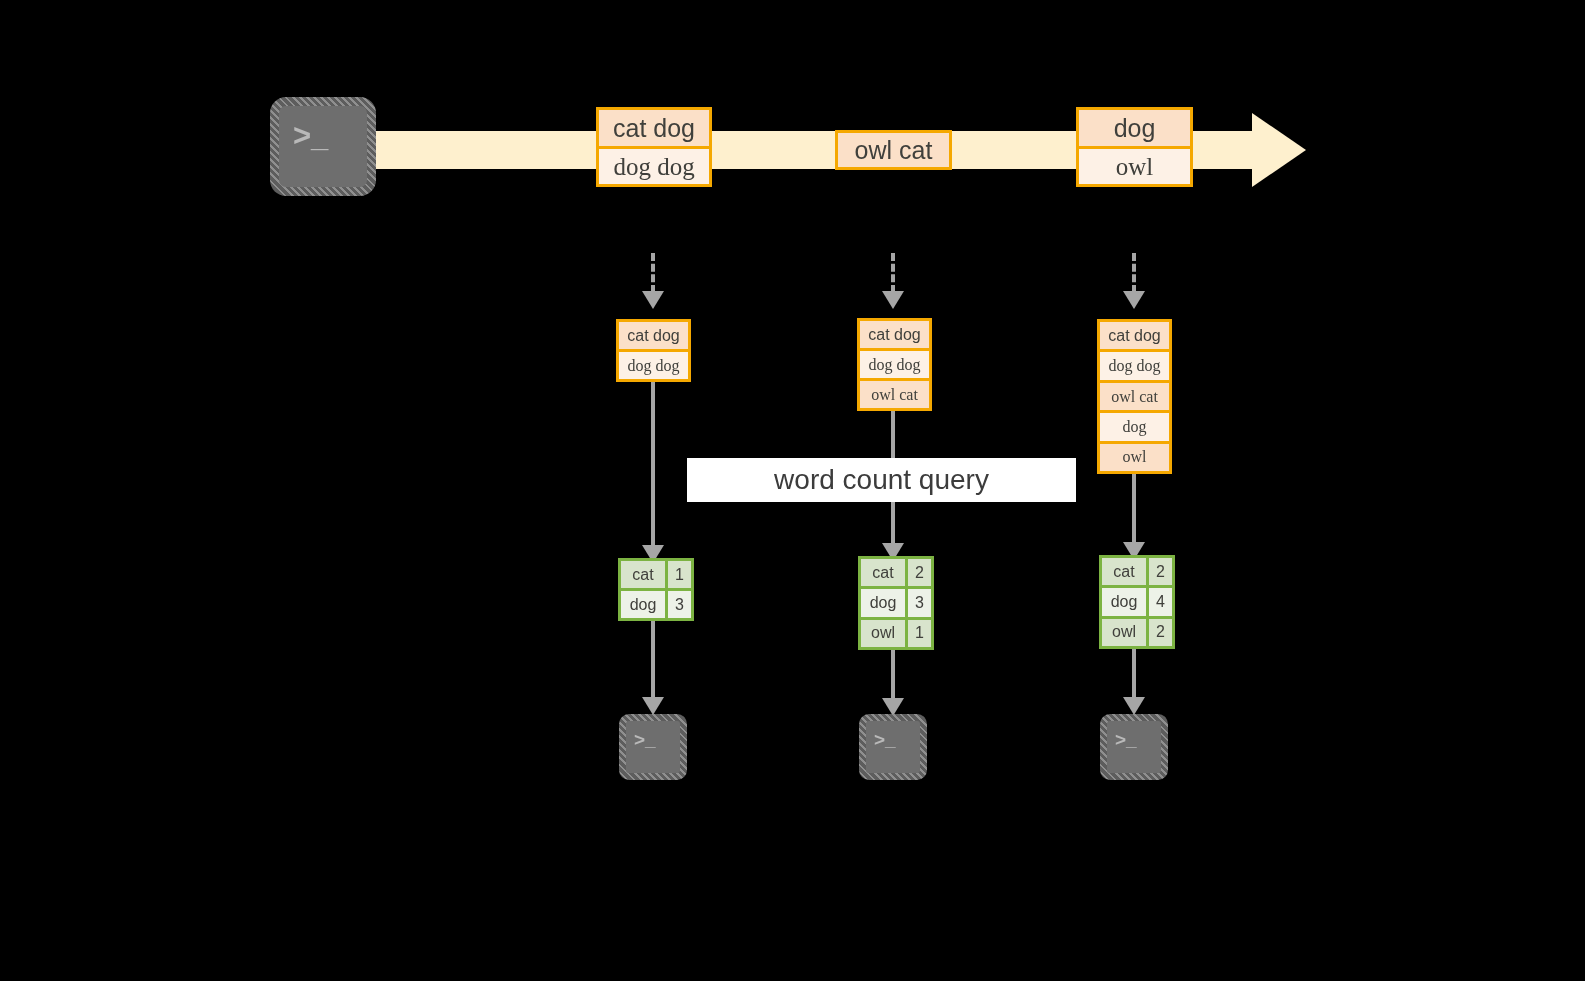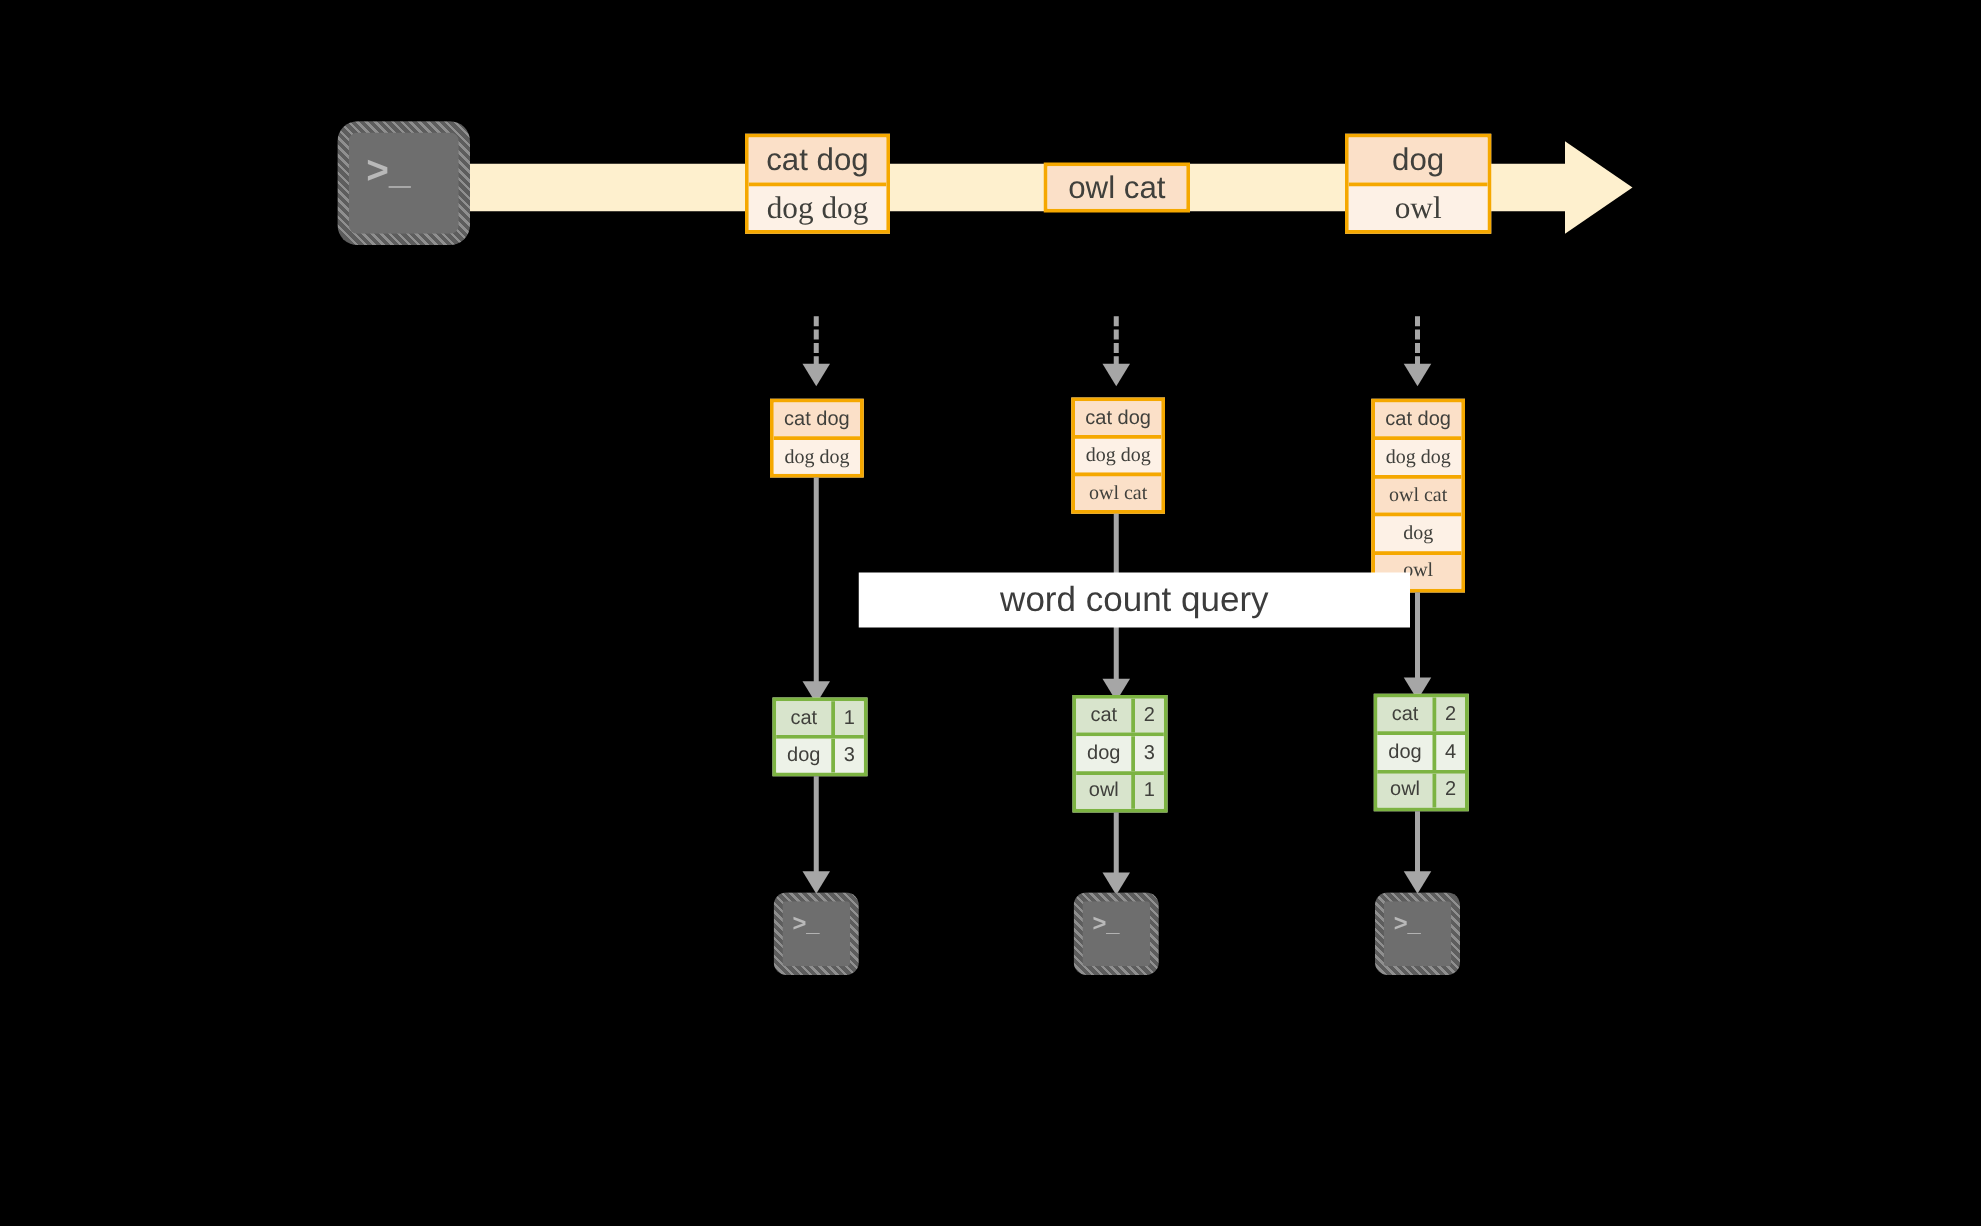--- a/index.html
+++ b/index.html
@@ -148,21 +148,21 @@
     width: 0; height: 0;
     border-left: 11px solid transparent;
     border-right: 11px solid transparent;
     border-top: 18px solid #a6a6a6;
   }
 
   
   .query-label {
     position: absolute;
     left: 687px; top: 458px;
-    width: 441px; height: 44px;
+    width: 389px; height: 44px;
     background: #ffffff;
     display: flex;
     align-items: center;
     justify-content: center;
     color: #3c3c3c;
     font-size: 28px;
     white-space: nowrap;
   }
 </style>
 </head>

